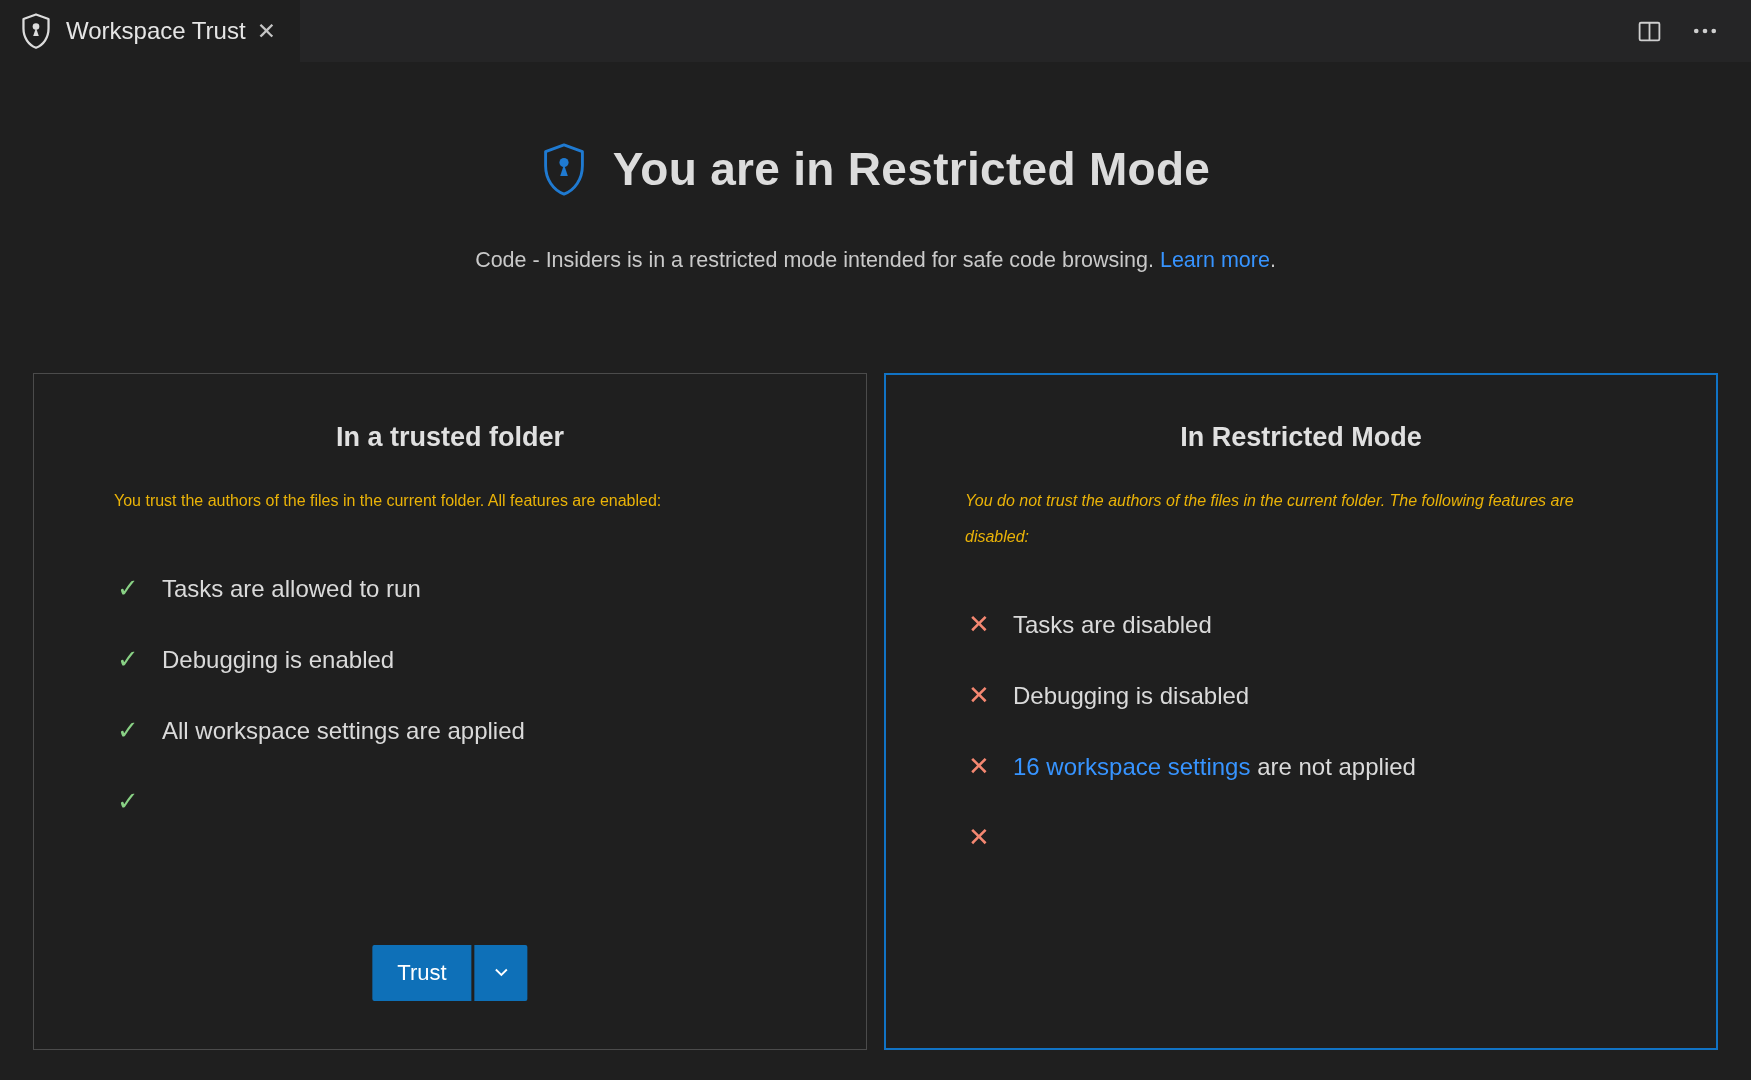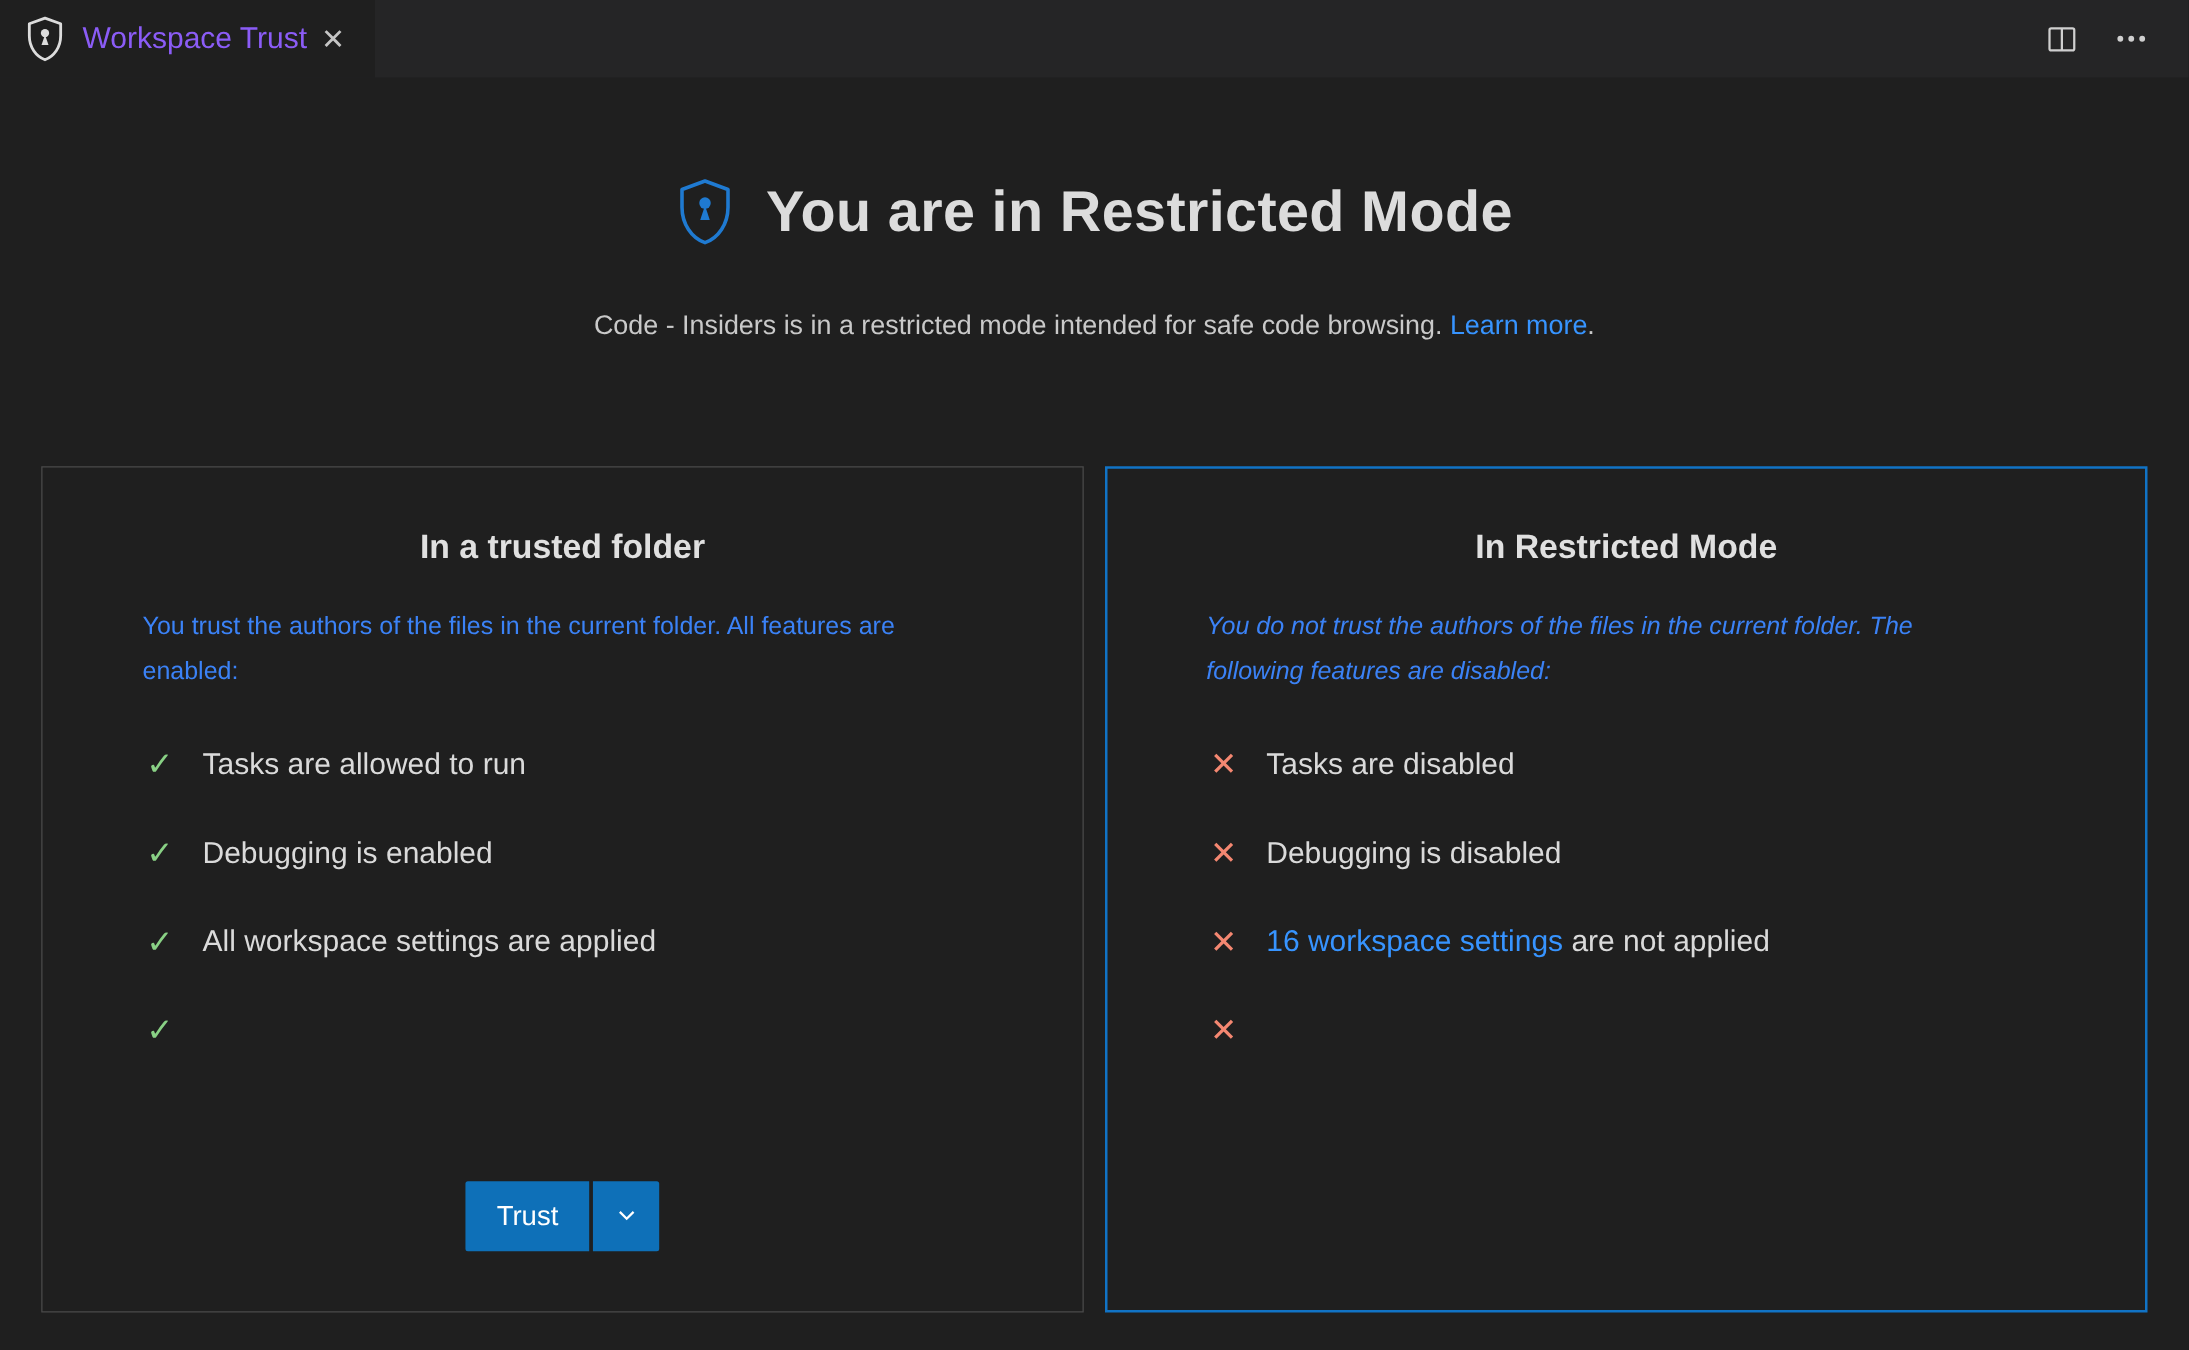--- a/index.html
+++ b/index.html
@@ -9,37 +9,37 @@
   *{box-sizing:border-box;}
   html,body{margin:0;padding:0;}
   body{
     width:1751px;height:1080px;background:var(--bg);color:var(--fg);
     font-family:"Liberation Sans", sans-serif;overflow:hidden;
   }
   
   .tabbar{height:62px;background:var(--bar);display:flex;align-items:stretch;justify-content:space-between;}
   .tab{width:300px;background:var(--bg);display:flex;align-items:center;padding:0 20px;cursor:pointer;}
   .tab .tab-shield{width:32px;height:38px;color:#dcdcdc;flex:0 0 auto;margin-right:14px;}
-  .tab-label{font-size:24px;color:#8b5cf6;white-space:nowrap;}
+  .tab-label{font-size:24px;color:#e5e5e5;white-space:nowrap;}
   .tab-close{margin-left:auto;font-size:23px;color:#c5c5c5;padding:2px 4px;line-height:1;}
   .editor-actions{display:flex;align-items:center;gap:28px;padding-right:32px;color:#cfcfcf;}
   .editor-actions svg{display:block;}
   
   .hero{margin-top:78px;}
   .hero-row{display:flex;justify-content:center;align-items:center;gap:26px;}
   .hero-shield{width:46px;height:58px;color:#1f7ad1;flex:0 0 auto;}
   .hero-title{font-size:46px;font-weight:bold;color:#dcdcdc;letter-spacing:.3px;text-align:center;}
   .hero-sub{margin-top:50px;text-align:center;font-size:21.5px;color:#c9c9c9;}
   a.link{color:var(--link);text-decoration:none;cursor:pointer;}
   
   .cards{display:grid;grid-template-columns:1fr 1fr;gap:17px;margin:100px 33px 0;}
   .card{border:1px solid #4b4b4b;min-height:677px;padding:48px 80px 40px;position:relative;background:var(--bg);}
   .card.restricted{border:2px solid var(--focus);padding:47px 79px 39px;}
   .card h2{margin:0 0 30px;text-align:center;font-size:27px;font-weight:bold;color:#e0e0e0;}
-  .card p{margin:0 0 40px;font-size:20px;line-height:36px;color:#3b82f6;}
+  .card p{margin:0 0 53px;font-size:16px;line-height:36px;color:#eab308;}
   .card.trusted p{max-width:670px;}
   .card.restricted p{max-width:630px;font-style:italic;}
   .feature{display:flex;align-items:flex-start;gap:20px;margin-bottom:38px;font-size:24px;line-height:33px;color:#dadada;}
   .feature .mark{width:28px;flex:0 0 auto;font-size:26px;line-height:33px;text-align:center;}
   .mark.ok{color:var(--green);}
   .mark.no{color:var(--red);}
   
   .trust-wrap{position:absolute;bottom:48px;left:50%;transform:translateX(-50%);display:flex;}
   .btn-trust{
     background:var(--accent);color:#fff;border:none;font-family:inherit;

